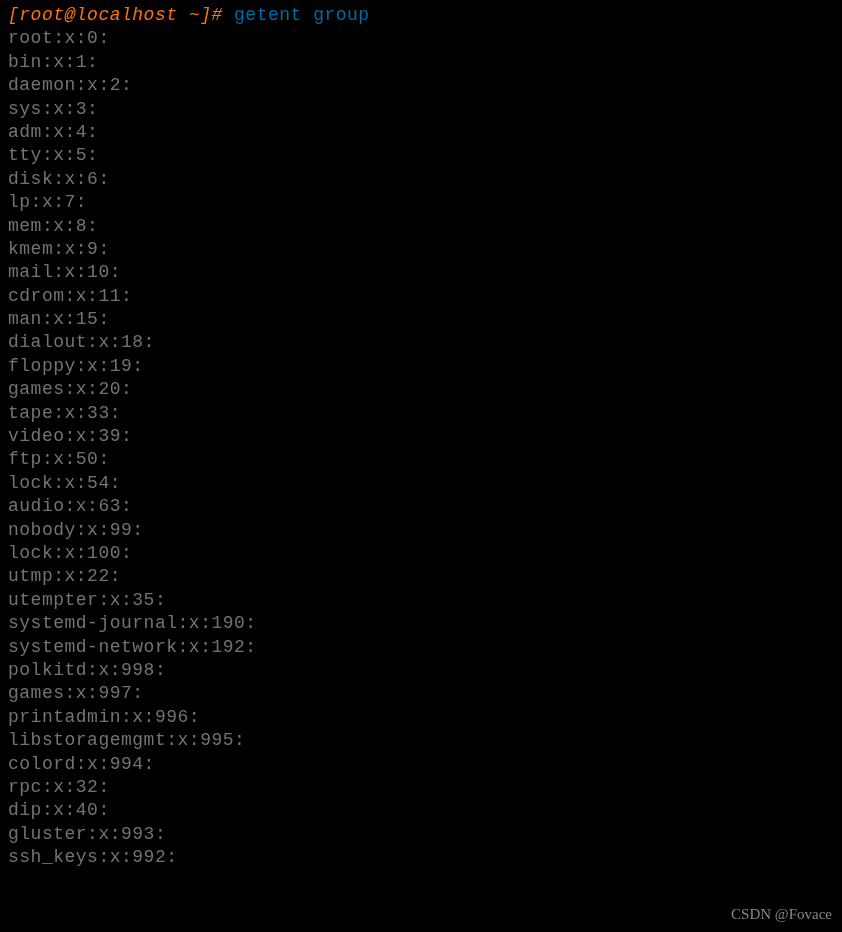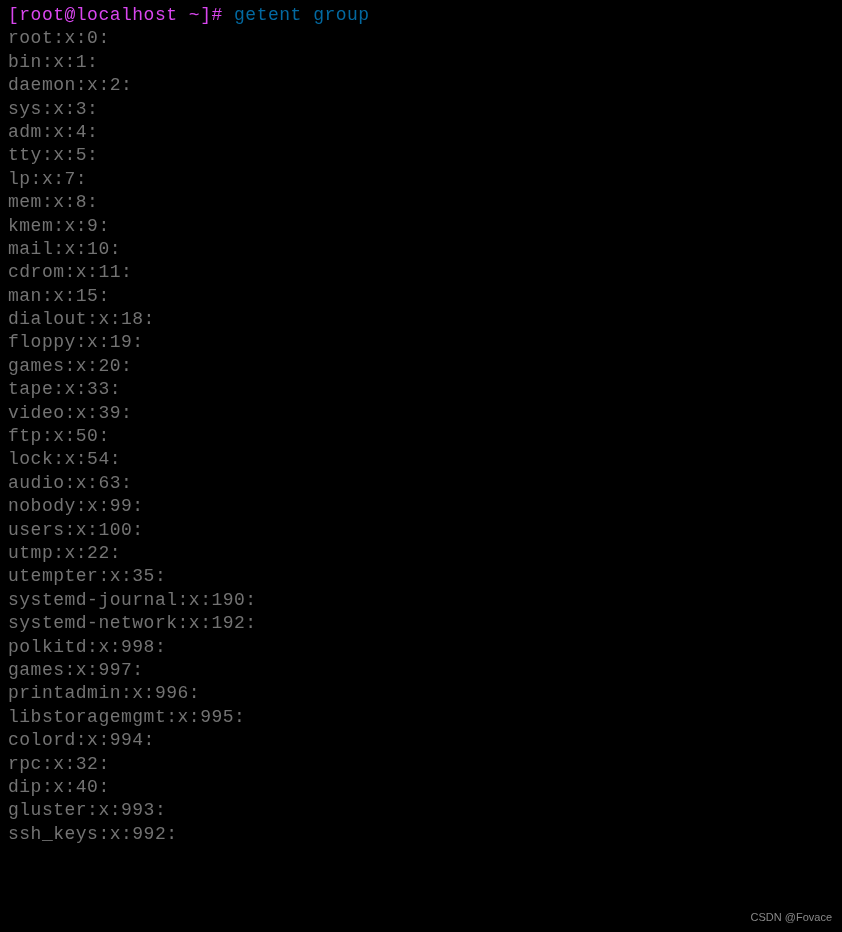--- a/index.html
+++ b/index.html
@@ -17,68 +17,70 @@
       width: 842px;
       height: 932px;
       position: relative;
       overflow: hidden;
     }
     .terminal-line {
       white-space: pre;
       letter-spacing: 0.5px;
     }
     .prompt-user-host {
-      color: #d946ef;
+      color: #f97316;
+      font-style: italic;
     }
     .command {
       color: #0369a1;
     }
     .output-line {
       color: #737373;
       white-space: pre;
       letter-spacing: 0.5px;
     }
     .watermark {
       position: absolute;
       bottom: 8px;
       right: 10px;
       color: #888888;
-      font-size: 11px;
-      font-family: Liberation Sans, sans-serif;
+      font-size: 15px;
+      font-family: Liberation Serif, serif;
       letter-spacing: 0;
     }
   </style>
 </head>
 <body>
 
 <div class="terminal">
   <div class="terminal-line"><span class="prompt-user-host">[root@localhost ~]# </span><span class="command">getent group</span></div>
   <div class="output">
     <div class="output-line">root:x:0:</div>
     <div class="output-line">bin:x:1:</div>
     <div class="output-line">daemon:x:2:</div>
     <div class="output-line">sys:x:3:</div>
     <div class="output-line">adm:x:4:</div>
     <div class="output-line">tty:x:5:</div>
+    <div class="output-line">disk:x:6:</div>
     <div class="output-line">lp:x:7:</div>
     <div class="output-line">mem:x:8:</div>
     <div class="output-line">kmem:x:9:</div>
     <div class="output-line">mail:x:10:</div>
     <div class="output-line">cdrom:x:11:</div>
     <div class="output-line">man:x:15:</div>
     <div class="output-line">dialout:x:18:</div>
     <div class="output-line">floppy:x:19:</div>
     <div class="output-line">games:x:20:</div>
     <div class="output-line">tape:x:33:</div>
     <div class="output-line">video:x:39:</div>
     <div class="output-line">ftp:x:50:</div>
     <div class="output-line">lock:x:54:</div>
     <div class="output-line">audio:x:63:</div>
     <div class="output-line">nobody:x:99:</div>
-    <div class="output-line">users:x:100:</div>
+    <div class="output-line">lock:x:100:</div>
     <div class="output-line">utmp:x:22:</div>
     <div class="output-line">utempter:x:35:</div>
     <div class="output-line">systemd-journal:x:190:</div>
     <div class="output-line">systemd-network:x:192:</div>
     <div class="output-line">polkitd:x:998:</div>
     <div class="output-line">games:x:997:</div>
     <div class="output-line">printadmin:x:996:</div>
     <div class="output-line">libstoragemgmt:x:995:</div>
     <div class="output-line">colord:x:994:</div>
     <div class="output-line">rpc:x:32:</div>

